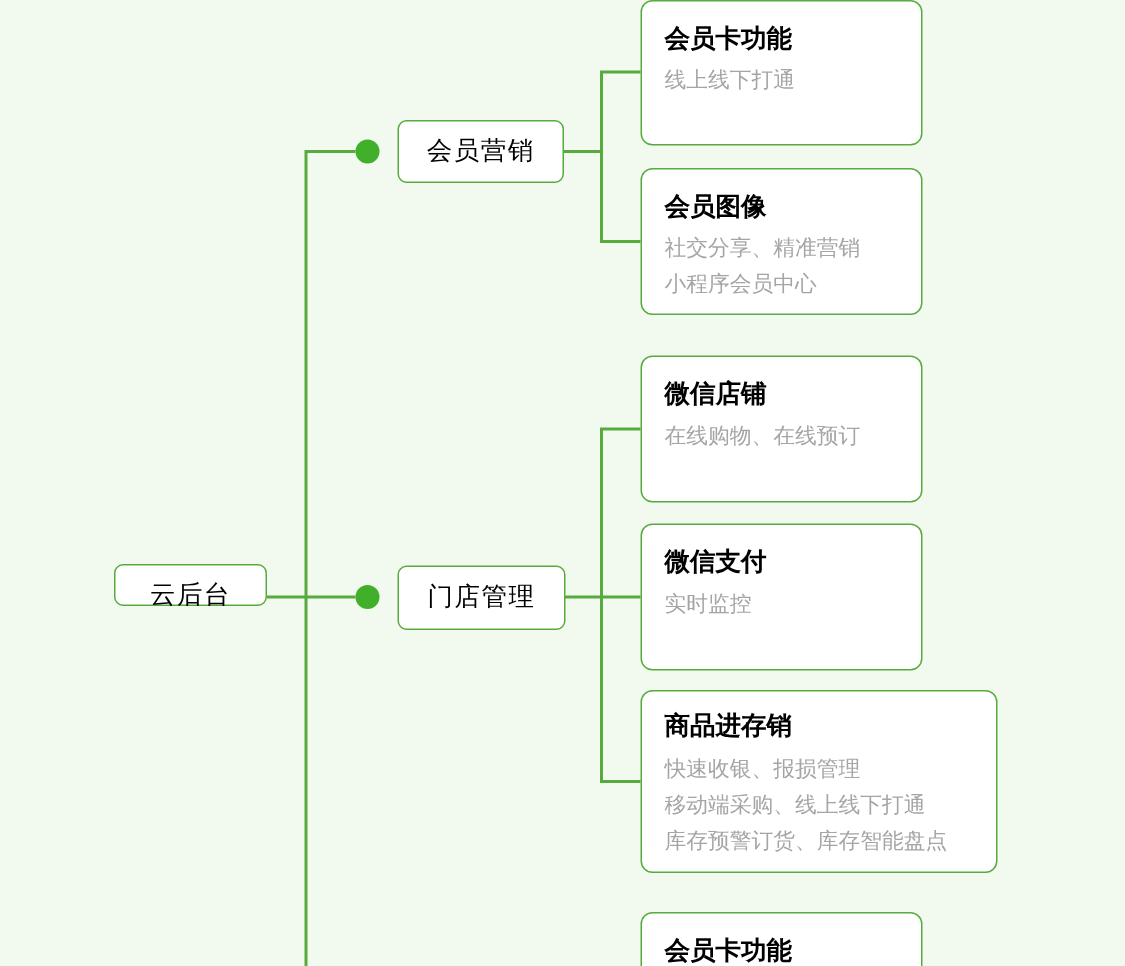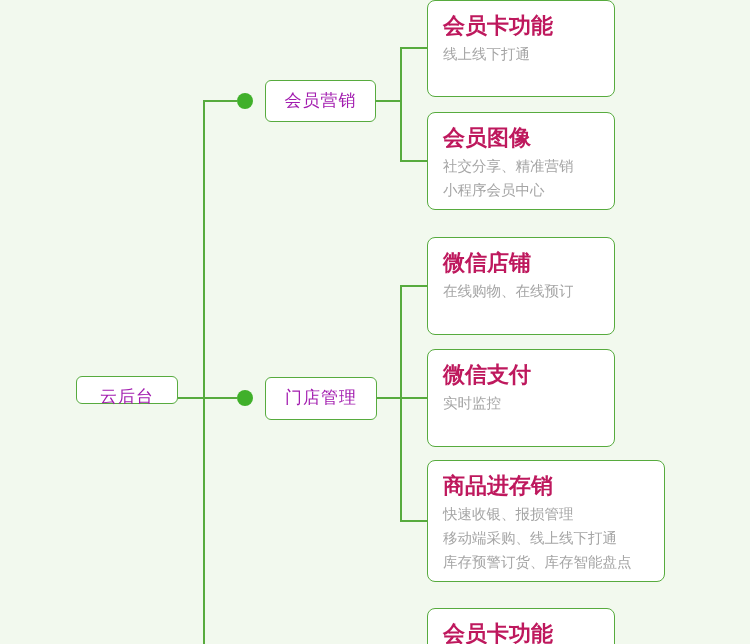--- a/index.html
+++ b/index.html
@@ -24,52 +24,52 @@
     position: absolute;
     background: #ffffff;
     border: 1.5px solid #57ab3e;
     box-sizing: border-box;
     z-index: 2;
   }
   .hub {
     border-radius: 6px;
     text-align: center;
     font-size: 17px;
-    color: #a21caf;
+    color: #000000;
     letter-spacing: 1px;
   }
   .hub .hub-label {
     display: block;
     width: 100%;
   }
   .root-node   { left: 76px;  top: 376px; width: 102px; height: 28px; line-height: 40px; }
   .branch-1    { left: 265px; top: 80px;  width: 111px; height: 42px; line-height: 39px; }
   .branch-2    { left: 265px; top: 377px; width: 112px; height: 43px; line-height: 40px; }
   .leaf {
     border-radius: 8px;
     padding: 12px 15px 0 15px;
   }
   .leaf-title {
-    font-size: 22px;
+    font-size: 17px;
     line-height: 26px;
     font-weight: 600;
-    color: #be185d;
+    color: #000000;
     margin-bottom: 3px;
   }
   .leaf-line {
     font-size: 14.5px;
     line-height: 24px;
     color: #a5a5a5;
     white-space: nowrap;
   }
   .leaf-1 { left: 427px; top: 0px;   width: 188px; height: 97px;  }
   .leaf-2 { left: 427px; top: 112px; width: 188px; height: 98px;  }
   .leaf-3 { left: 427px; top: 237px; width: 188px; height: 98px;  }
   .leaf-4 { left: 427px; top: 349px; width: 188px; height: 98px;  }
-  .leaf-5 { left: 427px; top: 460px; width: 238px; height: 122px; }
+  .leaf-5 { left: 427px; top: 460px; width: 238px; height: 122px; font-family: Liberation Mono, monospace; }
   .leaf-6 { left: 427px; top: 608px; width: 188px; height: 90px;  }
   .dot {
     position: absolute;
     width: 16px;
     height: 16px;
     border-radius: 50%;
     background: #40b02a;
     z-index: 3;
   }
   .dot-1 { left: 237px; top: 93px;  }

